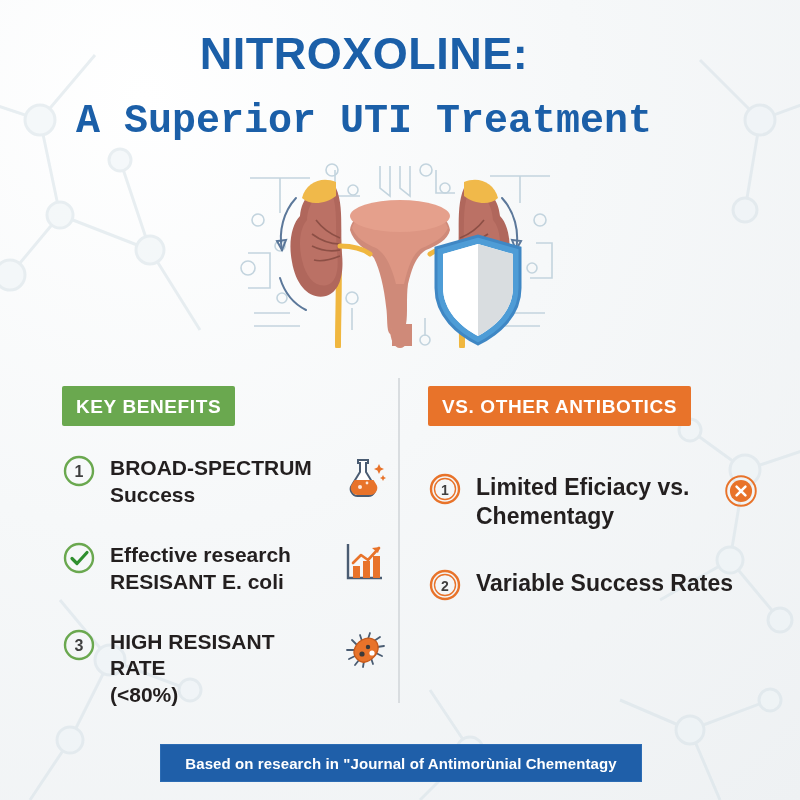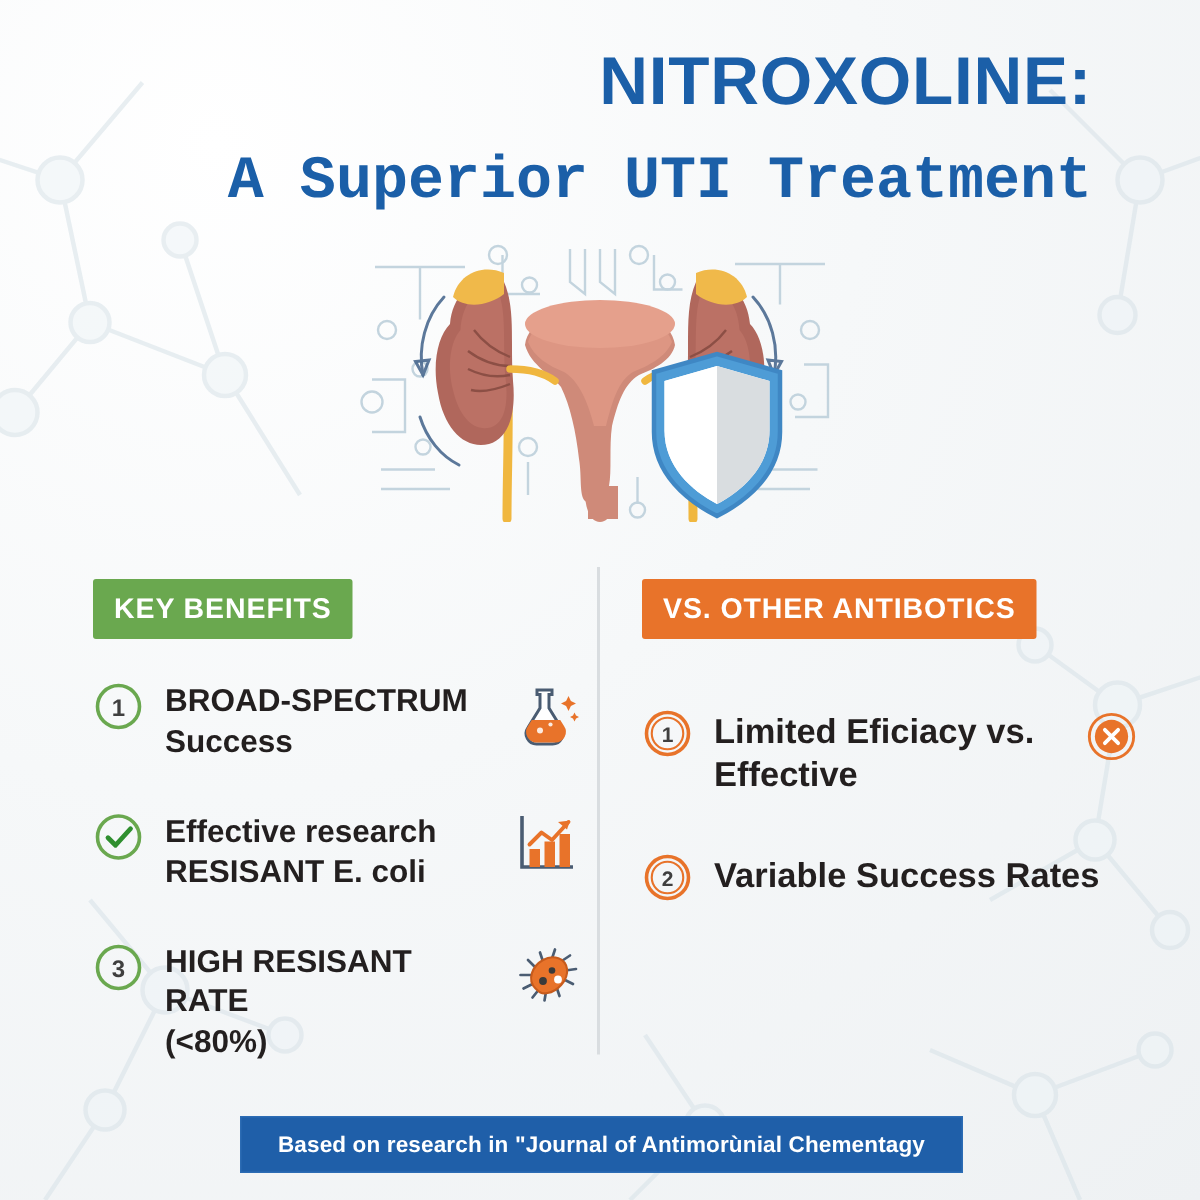--- a/index.html
+++ b/index.html
@@ -28,21 +28,21 @@
     opacity: 0.55;
     pointer-events: none;
   }
 
   
   .title-block {
     position: absolute;
     top: 28px;
     left: 0;
     width: 728px;
-    text-align: right;
+    text-align: center;
   }
   .title-line1 {
     font-size: 45px;
     font-weight: bold;
     color: #1b5fa8;
     letter-spacing: 0.5px;
     line-height: 1.15;
   }
   .title-line2 {
     font-size: 40px;
@@ -362,21 +362,21 @@
     <div class="items">
 
       <div class="item" style="margin-top:44px;">
         <svg class="item-marker" viewBox="0 0 34 34">
           <circle cx="17" cy="17" r="14" fill="none" stroke="#e8732a" stroke-width="2.4"></circle>
           <circle cx="17" cy="17" r="10.5" fill="none" stroke="#e8732a" stroke-width="1.4"></circle>
           <text x="17" y="22.5" text-anchor="middle" font-family="Liberation Sans, sans-serif" font-size="14" font-weight="bold" fill="#3f3f3f">1</text>
         </svg>
         <div class="item-text">
           <span>Limited Eficiacy vs.</span>
-          <span class="sub">Effective</span>
+          <span class="sub">Chementagy</span>
         </div>
         <svg class="item-icon" viewBox="0 0 46 46" style="width:34px;height:34px;margin-top:4px;">
           <circle cx="23" cy="23" r="20" fill="none" stroke="#e8732a" stroke-width="2.6"></circle>
           <circle cx="23" cy="23" r="15" fill="#e8732a"></circle>
           <path d="M17 17 l12 12 M29 17 l-12 12" stroke="#ffffff" stroke-width="3.4" stroke-linecap="round"></path>
         </svg>
       </div>
 
       <div class="item">
         <svg class="item-marker" viewBox="0 0 34 34">

